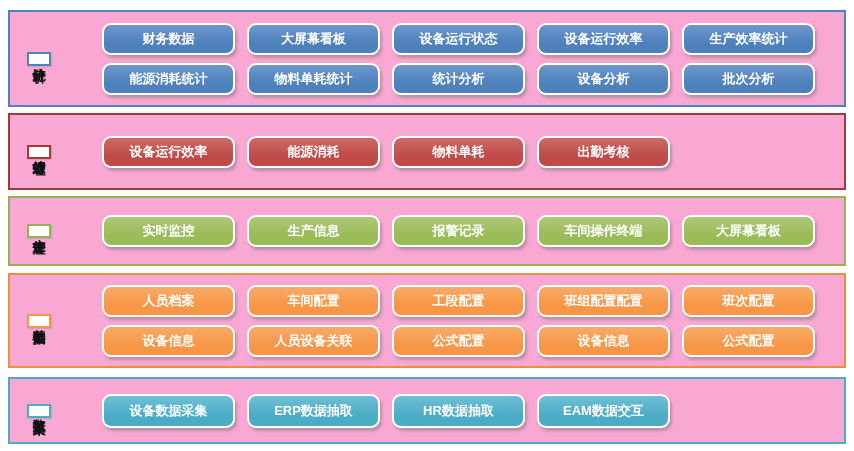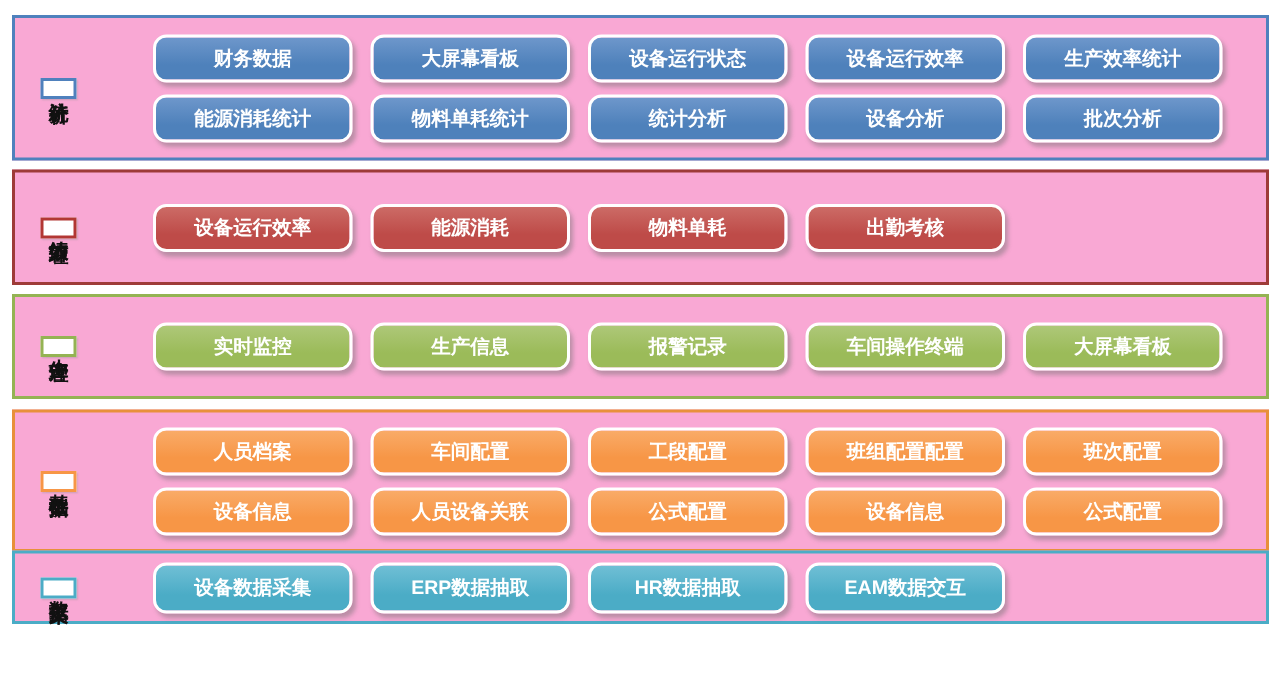--- a/index.html
+++ b/index.html
@@ -21,21 +21,21 @@
     width: 838px;
     box-sizing: border-box;
     border: 2px solid var(--frame, #888);
     border-radius: 0;
     background: #f9a8d4;
   }
   .band-1 { top: 10px;  height: 97px; }
   .band-2 { top: 113px; height: 77px; }
   .band-3 { top: 196px; height: 70px; }
   .band-4 { top: 273px; height: 95px; }
-  .band-5 { top: 367px; height: 49px; }
+  .band-5 { top: 377px; height: 67px; }
 
   .label-box {
     position: absolute;
     left: 17px;
     top: 50%;
     transform: translateY(-50%);
     border: 2px solid var(--label-border, var(--frame));
     background: #ffffff;
     padding: 3px 3px;
     box-shadow: 1px 1px 1px rgba(150,150,150,0.35);

